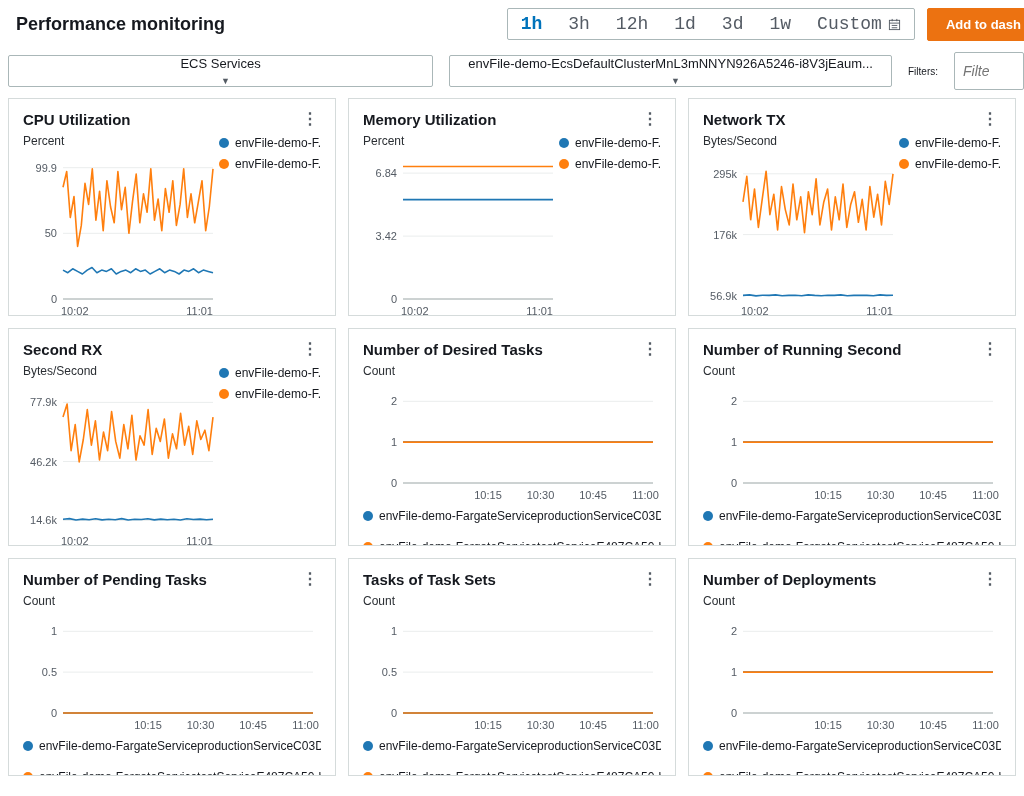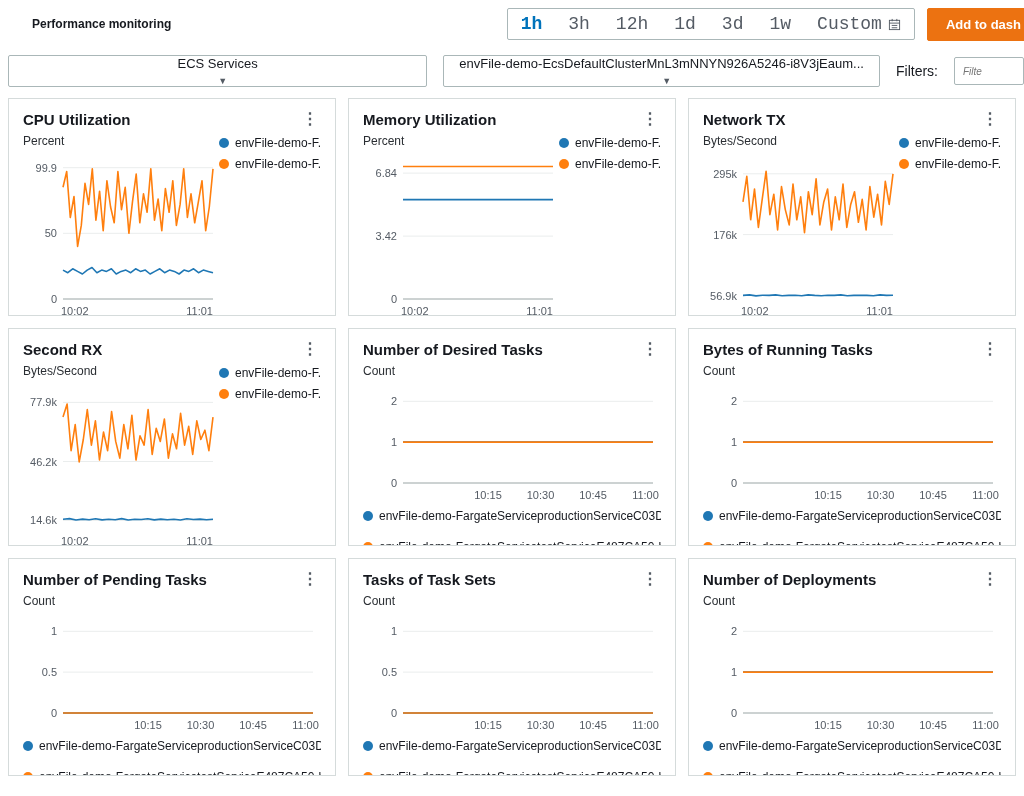--- a/index.html
+++ b/index.html
@@ -7,21 +7,21 @@
   body {
     width:1024px; height:796px; overflow:hidden;
     font-family:"Liberation Sans", sans-serif;
     background:#ffffff; color:#16191f;
   }
   
   .page-header {
     display:flex; align-items:center; justify-content:space-between;
     padding:10px 0 8px 16px; height:46px;
   }
-  .page-title { font-size:12px; font-weight:700; margin:16px; }
+  .page-title { font-size:18px; font-weight:700; margin:0; }
   .header-right { display:flex; align-items:center; gap:12px; margin-right:-16px; }
   .time-group { display:flex; align-items:center; border:1px solid #aab7b8; border-radius:2px; background:#fff; height:32px; }
   .time-btn {
     border:none; background:none; padding:24px 13px; font-size:18px; color:#545b64;
     cursor:pointer; font-family:Liberation Mono, monospace; display:flex; align-items:center; gap:6px; white-space:nowrap;
   }
   .time-btn.selected { color:#0073bb; font-weight:700; }
   .add-btn {
     background:#ec7211; border:1px solid #ec7211; color:#fff; font-weight:700;
     font-size:13px; padding:8px 18px; border-radius:2px; cursor:pointer;
@@ -31,24 +31,24 @@
   .toolbar { display:flex; align-items:center; gap:16px; padding:10px 0 10px 8px; height:50px; }
   .select {
     display:flex; align-items:center; justify-content:space-between;
     border:1px solid #aab7b8; border-radius:2px; height:32px; padding:0 10px;
     font-size:13px; background:#fff; cursor:pointer; white-space:nowrap; overflow:hidden;flex-direction:column;
   }
   .select-svc { width:430px; }
   .select-cluster { width:448px; }
   .select .label-text { overflow:hidden; text-overflow:ellipsis; }
   .caret { font-size:9px; color:#545b64; margin-left:10px; flex:none; }
-  .filters-label { font-size:14px; flex:none; }
+  .filters-label { font-size:10px; flex:none; }
   .filter-input {
-    border:1px solid #aab7b8; border-radius:2px; height:28px; padding:0 8px;
-    font-size:10px; font-style:italic; color:#687078; width:70px; flex:none;
+    border:1px solid #aab7b8; border-radius:2px; height:38px; padding:0 8px;
+    font-size:14px; font-style:italic; color:#687078; width:70px; flex:none;
     font-family:inherit;
   }
   
   .grid {
     display:grid; grid-template-columns:repeat(3, 1fr); gap:12px;
     padding:2px 8px 8px 8px;
   }
   .card {
     border:1px solid #d5dbdb; background:#fff; height:218px; padding:12px 14px;
     overflow:hidden;
@@ -279,21 +279,21 @@
           <div class="legend-item">
             <span class="legend-dot" style="background: rgb(255, 127, 14);"></span>
             <span class="legend-label">envFile-demo-FargateServicetestServiceE487CA50-hi</span>
           </div>
         </div>
     </div>
   </div>
 
   <div class="card legend-bottom">
     <div class="card-head">
-      <div class="card-title">Bytes of Running Tasks</div>
+      <div class="card-title">Number of Running Second</div>
       <button class="menu-btn">⋮</button>
     </div>
     <div class="card-body">
       <div class="plot-col">
         <div class="ylabel">Count</div>
         <svg class="chart" viewBox="0 0 296 122" width="296" height="122">
             <line x1="40" y1="20.3" x2="290" y2="20.3" stroke="#eaeded" stroke-width="1"></line>
             <text class="tick" x="34" y="24.3" text-anchor="end">2</text>
             <line x1="40" y1="61.1" x2="290" y2="61.1" stroke="#eaeded" stroke-width="1"></line>
             <text class="tick" x="34" y="65.1" text-anchor="end">1</text>

